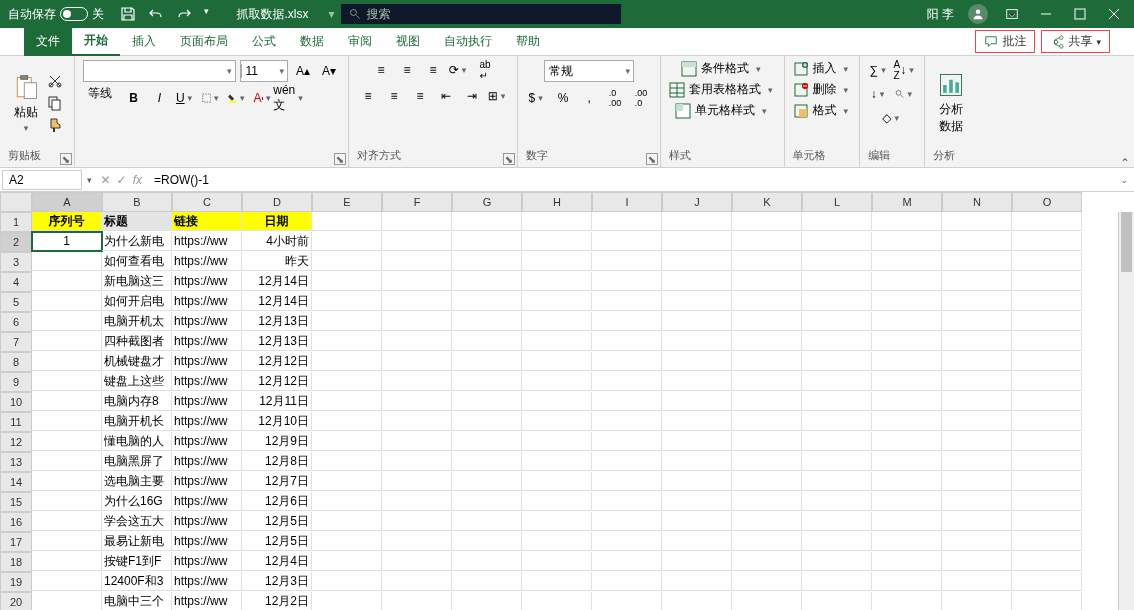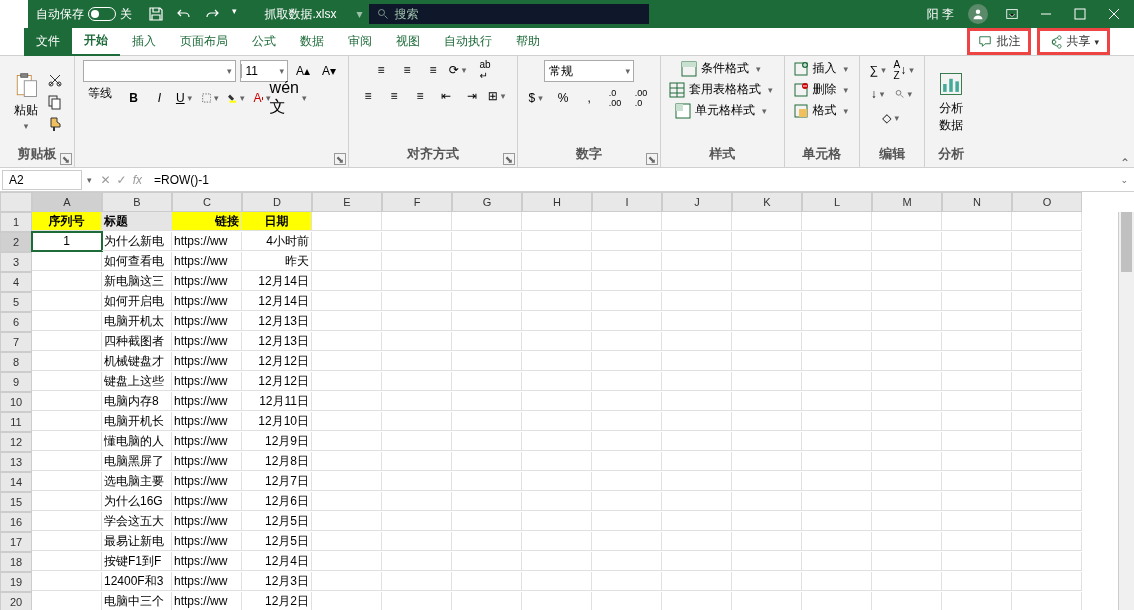--- a/index.html
+++ b/index.html
@@ -1,35 +1,35 @@
 <!DOCTYPE html>
 <html><head>
 <meta charset="utf-8">
 <style>
 *{margin:0;padding:0;box-sizing:border-box;font-family:"Microsoft YaHei",sans-serif;font-size:12px;}
 body{background:#fff;overflow:hidden;width:1134px;height:610px;}
-.titlebar{background:#1e6b3a;height:28px;display:flex;align-items:center;color:#fff;margin-left:28px;}
+.titlebar{background:#1e6b3a;height:28px;display:flex;align-items:center;color:#fff;}
 .autosave{display:flex;align-items:center;padding:0 8px;gap:4px;}
 .toggle{width:28px;height:14px;border:1px solid #fff;border-radius:7px;position:relative;}
 .toggle::after{content:"";position:absolute;width:8px;height:8px;background:#fff;border-radius:50%;top:2px;left:2px;}
 .qat{display:flex;gap:12px;padding:0 8px;}
 .qat-icon{width:16px;height:16px;display:flex;align-items:center;justify-content:center;}
 .filename{flex:0 0 auto;padding:0 20px;}
 .searchbox{background:#0f172a;height:20px;width:280px;display:flex;align-items:center;padding:0 8px;gap:6px;color:#9bc0a8;}
 .tb-right{margin-left:auto;display:flex;align-items:center;gap:14px;padding:0 10px;}
 .winbtn{width:20px;height:20px;display:flex;align-items:center;justify-content:center;}
 .ribbon-tabs{background:#fff;height:28px;display:flex;align-items:center;padding:0 24px;border-bottom:1px solid #d0d0d0;}
 .rtab{padding:0 12px;height:28px;display:flex;align-items:center;color:#1e6b3a;cursor:pointer;}
 .rtab.file{background:#1e6b3a;color:#fff;}
 .rtab.active{border-bottom:2px solid #1e6b3a;font-weight:bold;}
 .rtab-right{margin-left:auto;display:flex;gap:6px;}
-.rbtn{border:3px solid #ef4444;padding:2px 8px;display:flex;align-items:center;gap:4px;color:#333;}
+.rbtn{border:1px solid #ef4444;padding:2px 8px;display:flex;align-items:center;gap:4px;color:#333;}
 .ribbon{background:#f3f3f3;height:112px;display:flex;border-bottom:1px solid #d0d0d0;}
 .rgroup{border-right:1px solid #d0d0d0;padding:4px 8px;display:flex;flex-direction:column;justify-content:space-between;position:relative;}
-.rgroup-label{text-align:center;color:#555;font-size:13px;padding-top:2px;font-weight:bold;}
+.rgroup-label{color:#555;font-size:11px;padding-top:2px;}
 .rgroup-body{flex:1;display:flex;align-items:center;}
 .vstack{display:flex;flex-direction:column;gap:2px;}
 .hstack{display:flex;align-items:center;gap:4px;}
 .bigbtn{display:flex;flex-direction:column;align-items:center;gap:2px;padding:2px 4px;}
 .bigbtn svg{width:28px;height:28px;}
 .smbtn{width:22px;height:20px;display:flex;align-items:center;justify-content:center;border:1px solid transparent;}
 .fontbox{display:flex;border:1px solid #aaa;background:#fff;height:22px;align-items:center;}
 .fontname{width:140px;padding:8px 4px;margin-top:45px;}
 .fontsize{width:36px;border-left:1px solid #aaa;padding:0 4px;}
 .dd{font-size:9px;color:#666;padding:0 3px;}
@@ -221,21 +221,21 @@
               <rect x="2" y="11" width="10" height="3" fill="#ffff00"></rect>
             </svg>
             <span class="dd">▾</span>
           </div>
         <div class="smbtn">
             <span style="color:#c00">A</span>
             <div style="width:12px;height:3px;background:#c00"></div>
             <span class="dd">▾</span>
           </div>
         <div class="smbtn">
-            <span style="font-size:16px">wén<br>文</span>
+            <span style="font-size:12px">wén<br>文</span>
             <span class="dd">▾</span>
           </div>
       </div>
     </div>
     <div class="dlauncher">⬊</div>
   </div>
 
   <div class="rgroup">
     <div class="rgroup-body vstack" style="gap:6px">
       <div class="hstack">
@@ -411,21 +411,21 @@
       <div class="colhdr">I</div>
       <div class="colhdr">J</div>
       <div class="colhdr">K</div>
       <div class="colhdr">L</div>
       <div class="colhdr">M</div>
       <div class="colhdr">N</div>
       <div class="colhdr">O</div>
       <div class="rowhdr">1</div>
       <div class="cell hdr-row" style="background:#ffff00;font-weight:bold;text-align:center">序列号</div>
       <div class="cell" style="background:#e5e5e5;font-weight:bold;text-align:left">标题</div>
-      <div class="cell" style="background:#ffff00;font-weight:bold;text-align:right">链接</div>
+      <div class="cell" style="background:#ffff00;font-weight:bold;text-align:left">链接</div>
       <div class="cell" style="background:#ffff00;font-weight:bold;text-align:center">日期</div>
       <div class="cell"></div>
       <div class="cell"></div>
       <div class="cell"></div>
       <div class="cell"></div>
       <div class="cell"></div>
       <div class="cell"></div>
       <div class="cell"></div>
       <div class="cell"></div>
       <div class="cell"></div>

